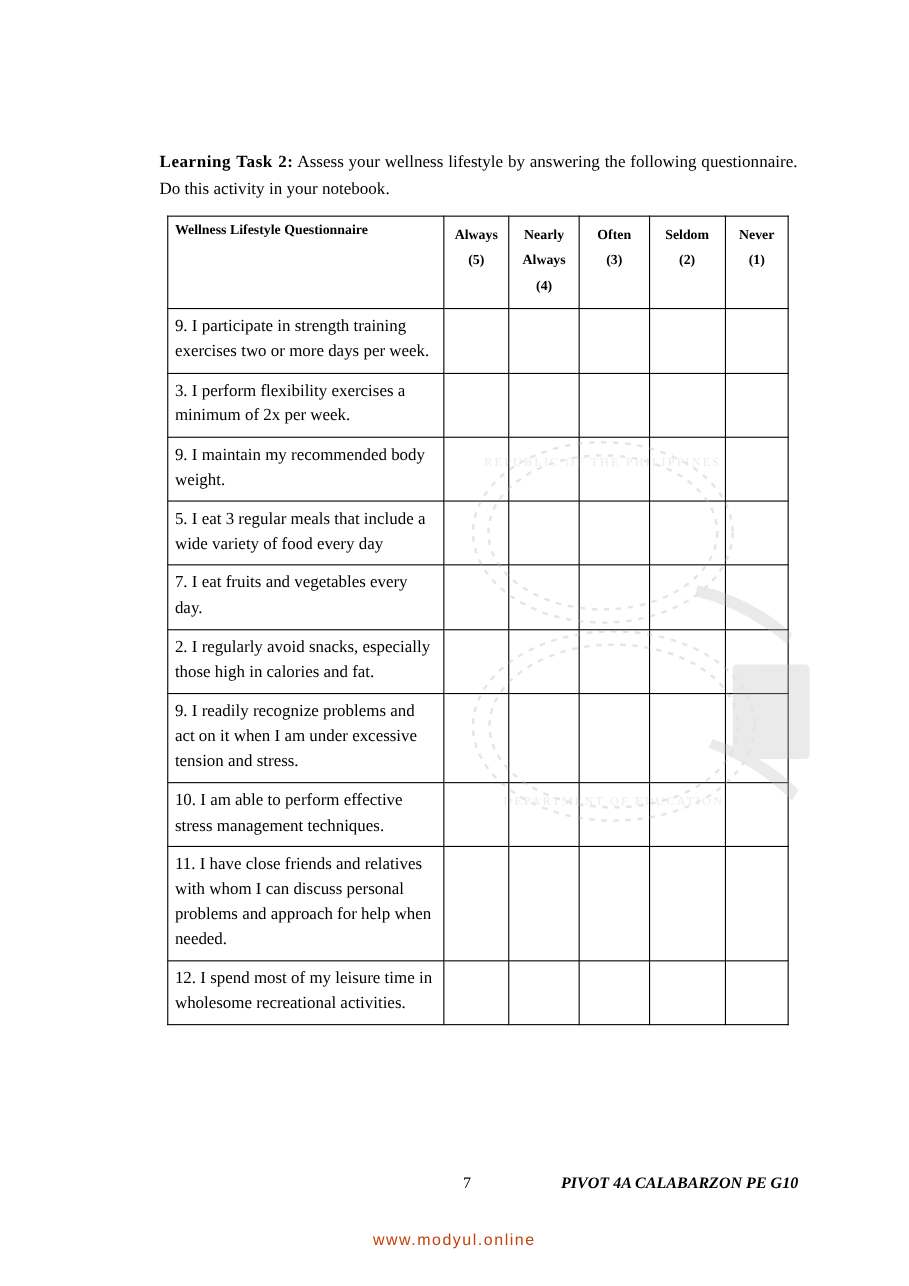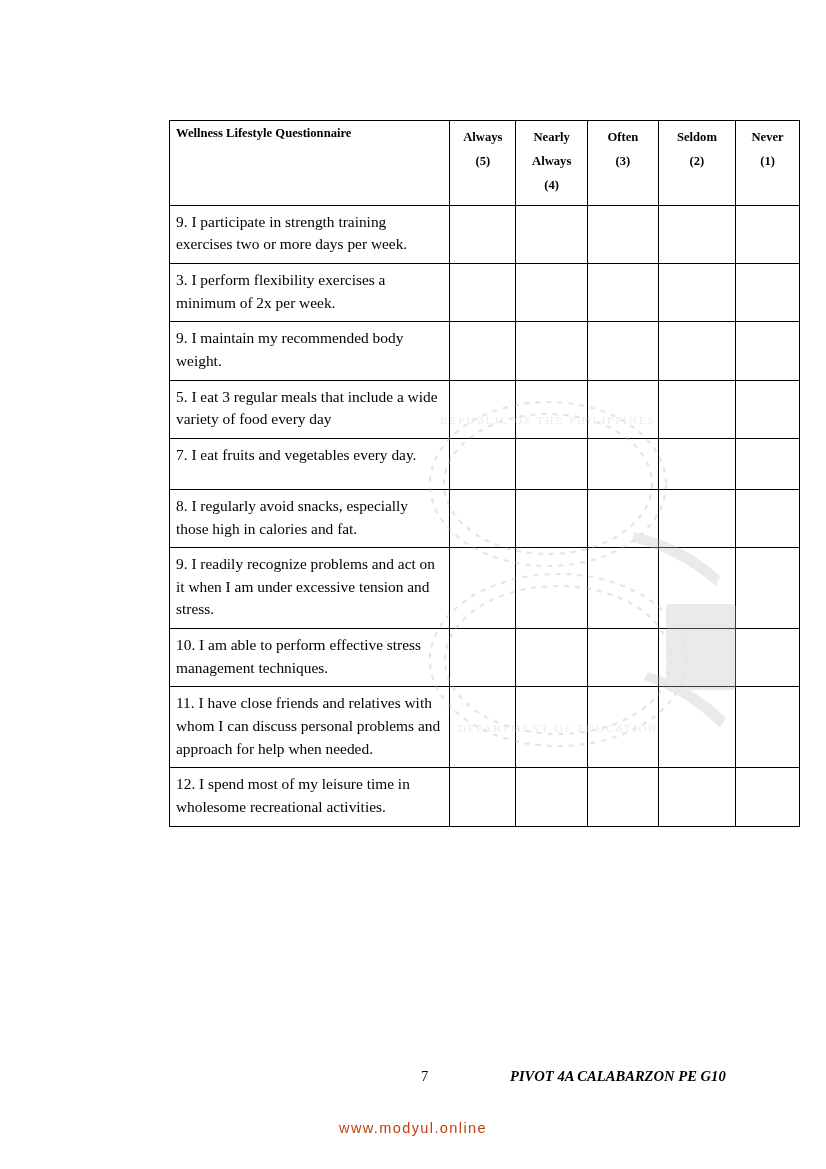--- a/index.html
+++ b/index.html
@@ -32,22 +32,22 @@
     line-height: 1.55;
     text-align: justify;
     margin-bottom: 12px;
   }
   .intro .lead {
     font-weight: bold;
     letter-spacing: 0.5px;
   }
   table.q-table {
     border-collapse: collapse;
-    width: 631px;
-    margin-left: 24px;
+    width: 565px;
+    margin-left: 7px;
     table-layout: fixed;
   }
   table.q-table td, table.q-table th {
     border: 1px solid #000000;
     vertical-align: top;
     padding: 5px 6px 7px 6px;
   }
   th.hdr-item {
     text-align: left;
     font-size: 12.6px;
@@ -123,20 +123,21 @@
   }
   .stamp svg { display: block; }
 </style>
 </head>
 <body>
 
 <div class="page">
 
   <div class="content">
 
+    <p class="intro"><span class="lead">Learning Task 2:</span><span> Assess your wellness lifestyle by answering the following questionnaire. Do this activity in your notebook.</span></p>
 
     <table class="q-table">
       <colgroup>
         <col class="col-item">
         <col class="col-a">
         <col class="col-na">
         <col class="col-o">
         <col class="col-s">
         <col class="col-n">
       </colgroup>
@@ -200,21 +201,21 @@
         </tr>
         <tr>
           <td class="q-cell">7. I eat fruits and vegetables every day.</td>
           <td class="mark-cell"></td>
           <td class="mark-cell"></td>
           <td class="mark-cell"></td>
           <td class="mark-cell"></td>
           <td class="mark-cell"></td>
         </tr>
         <tr>
-          <td class="q-cell">8. I regularly avoid snacks, especially those high in calories and fat.</td>
+          <td class="q-cell">2. I regularly avoid snacks, especially those high in calories and fat.</td>
           <td class="mark-cell"></td>
           <td class="mark-cell"></td>
           <td class="mark-cell"></td>
           <td class="mark-cell"></td>
           <td class="mark-cell"></td>
         </tr>
         <tr>
           <td class="q-cell">9. I readily recognize problems and act on it when I am under excessive tension and stress.</td>
           <td class="mark-cell"></td>
           <td class="mark-cell"></td>

